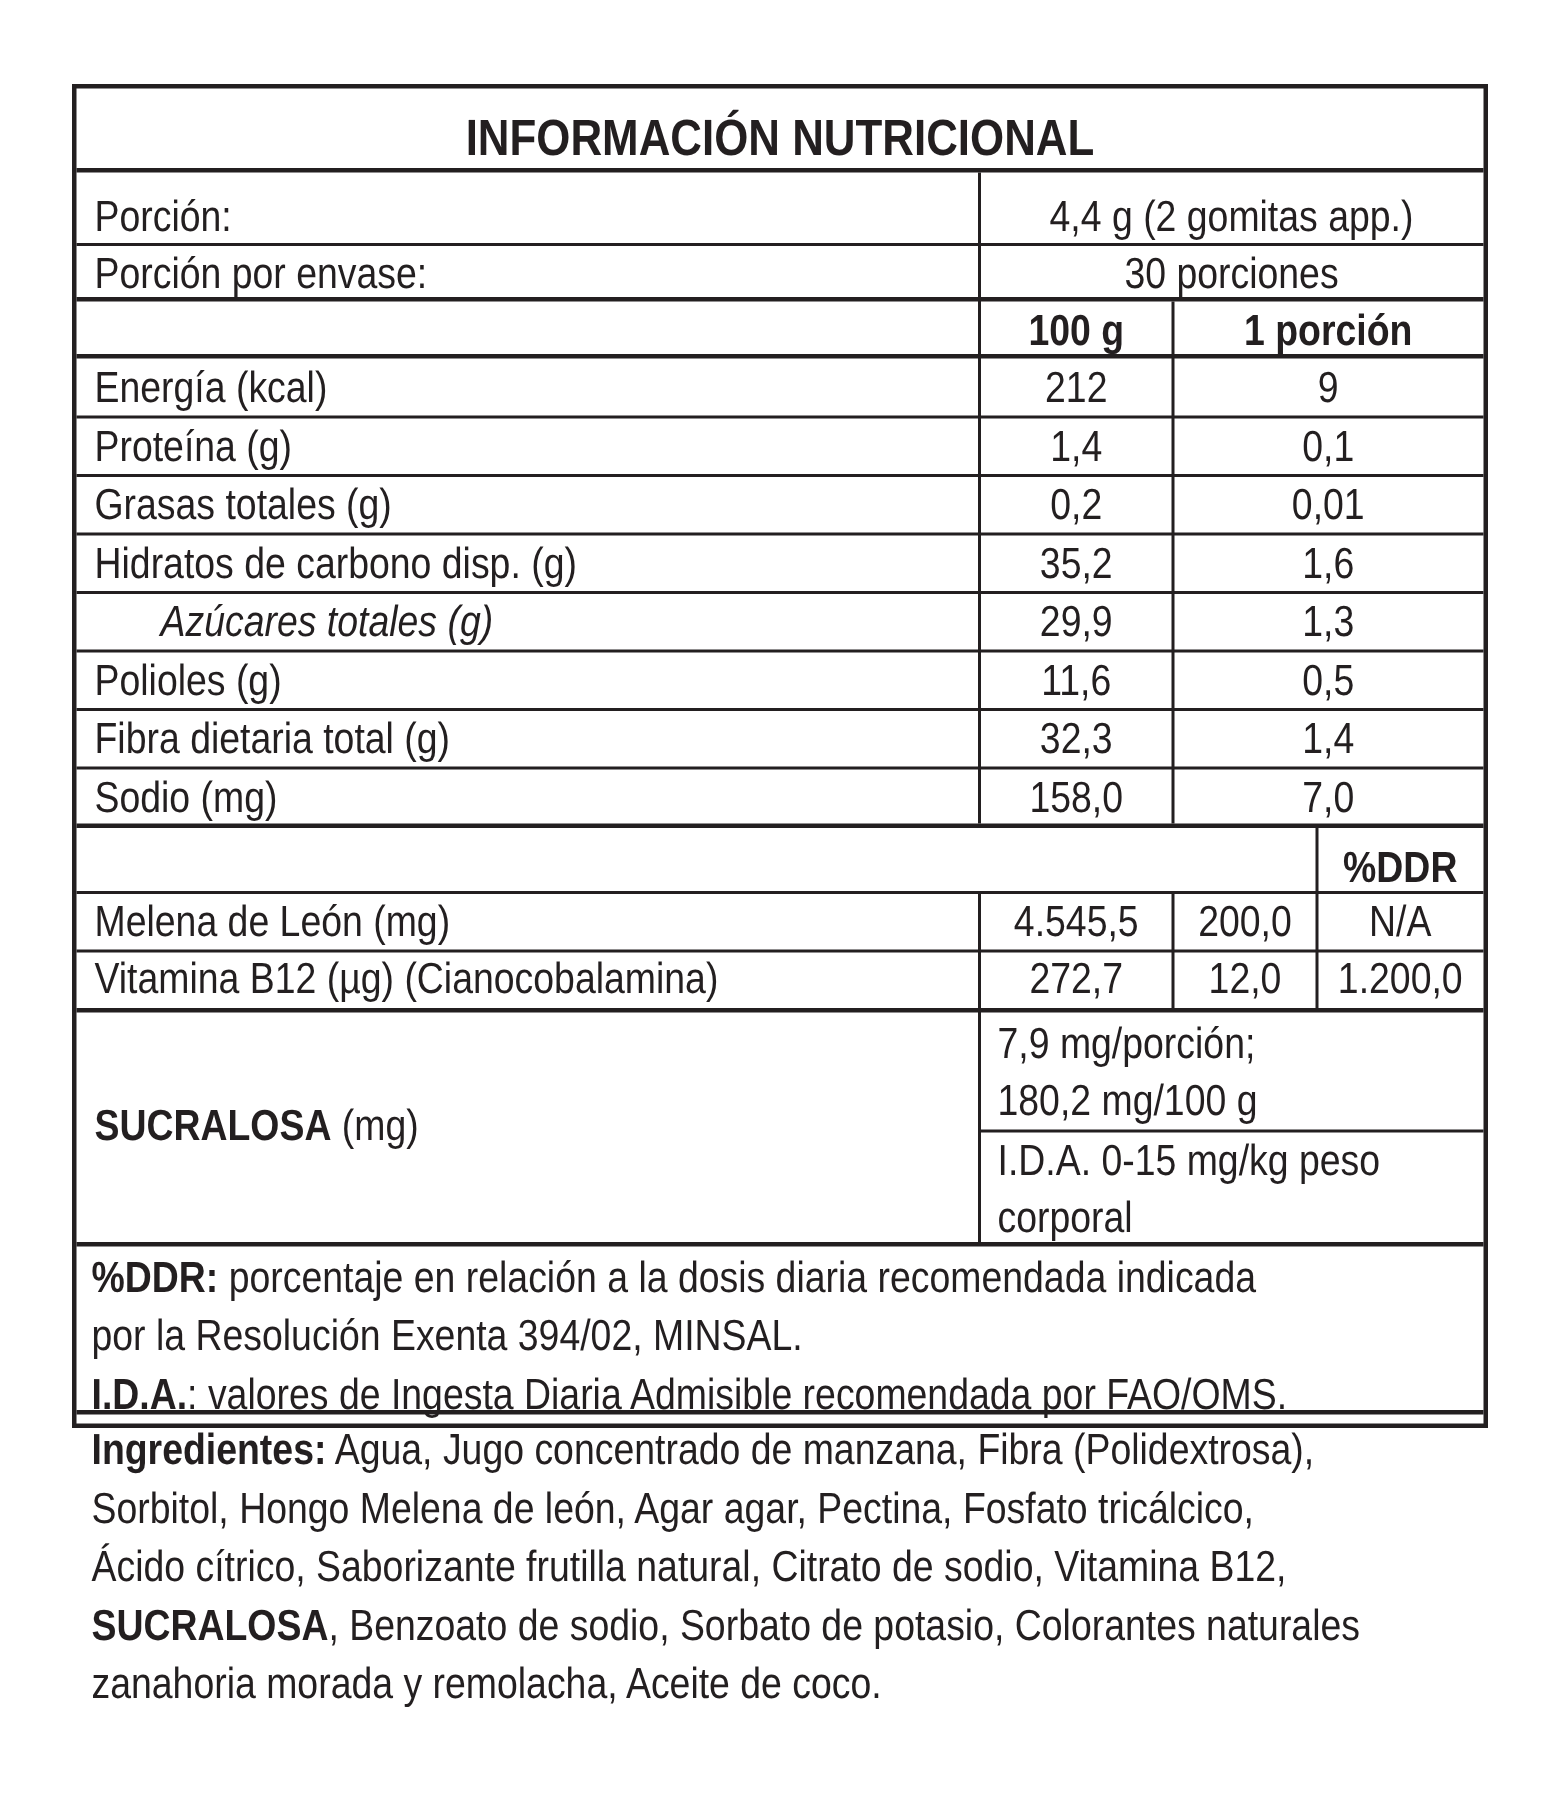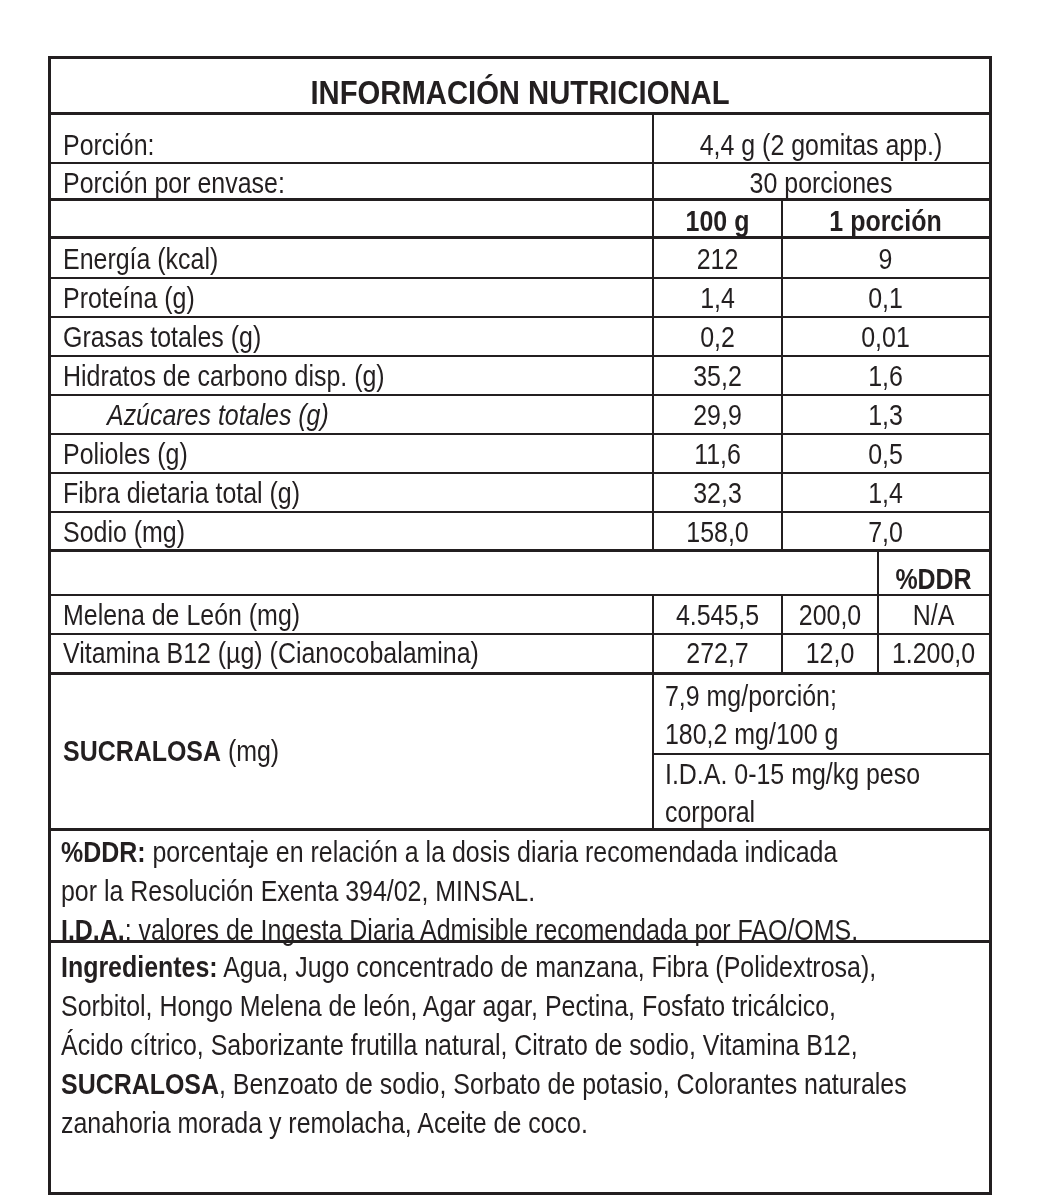--- a/index.html
+++ b/index.html
@@ -1,18 +1,18 @@
 <!DOCTYPE html>
 <html><head>
 <meta charset="utf-8">
 <style>
   html,body{margin:0;padding:0;background:#ffffff;}
   body{width:1041px;height:1200px;position:relative;overflow:hidden;
        font-family:"Liberation Sans","DejaVu Sans",sans-serif;color:#231f20;}
-  .label{position:absolute;left:48px;top:56px;width:944px;height:1139px;
+  .label{position:absolute;left:48px;top:56px;width:944px;height:896px;
          border:3px solid #231f20;box-sizing:border-box;}
   .hl{position:absolute;left:0;width:938px;background:#231f20;}
   .vl{position:absolute;width:2px;background:#231f20;}
   .txt{position:absolute;white-space:nowrap;font-size:29px;line-height:1;
        transform:scaleX(0.86);transform-origin:left center;letter-spacing:0px;}
   .c{transform-origin:center center;text-align:center;}
   .b{font-weight:bold;}
   .i{font-style:italic;}
   .title{font-size:34px;font-weight:bold;}
   .para{position:absolute;left:10px;width:1060px;font-size:29px;line-height:39px;

